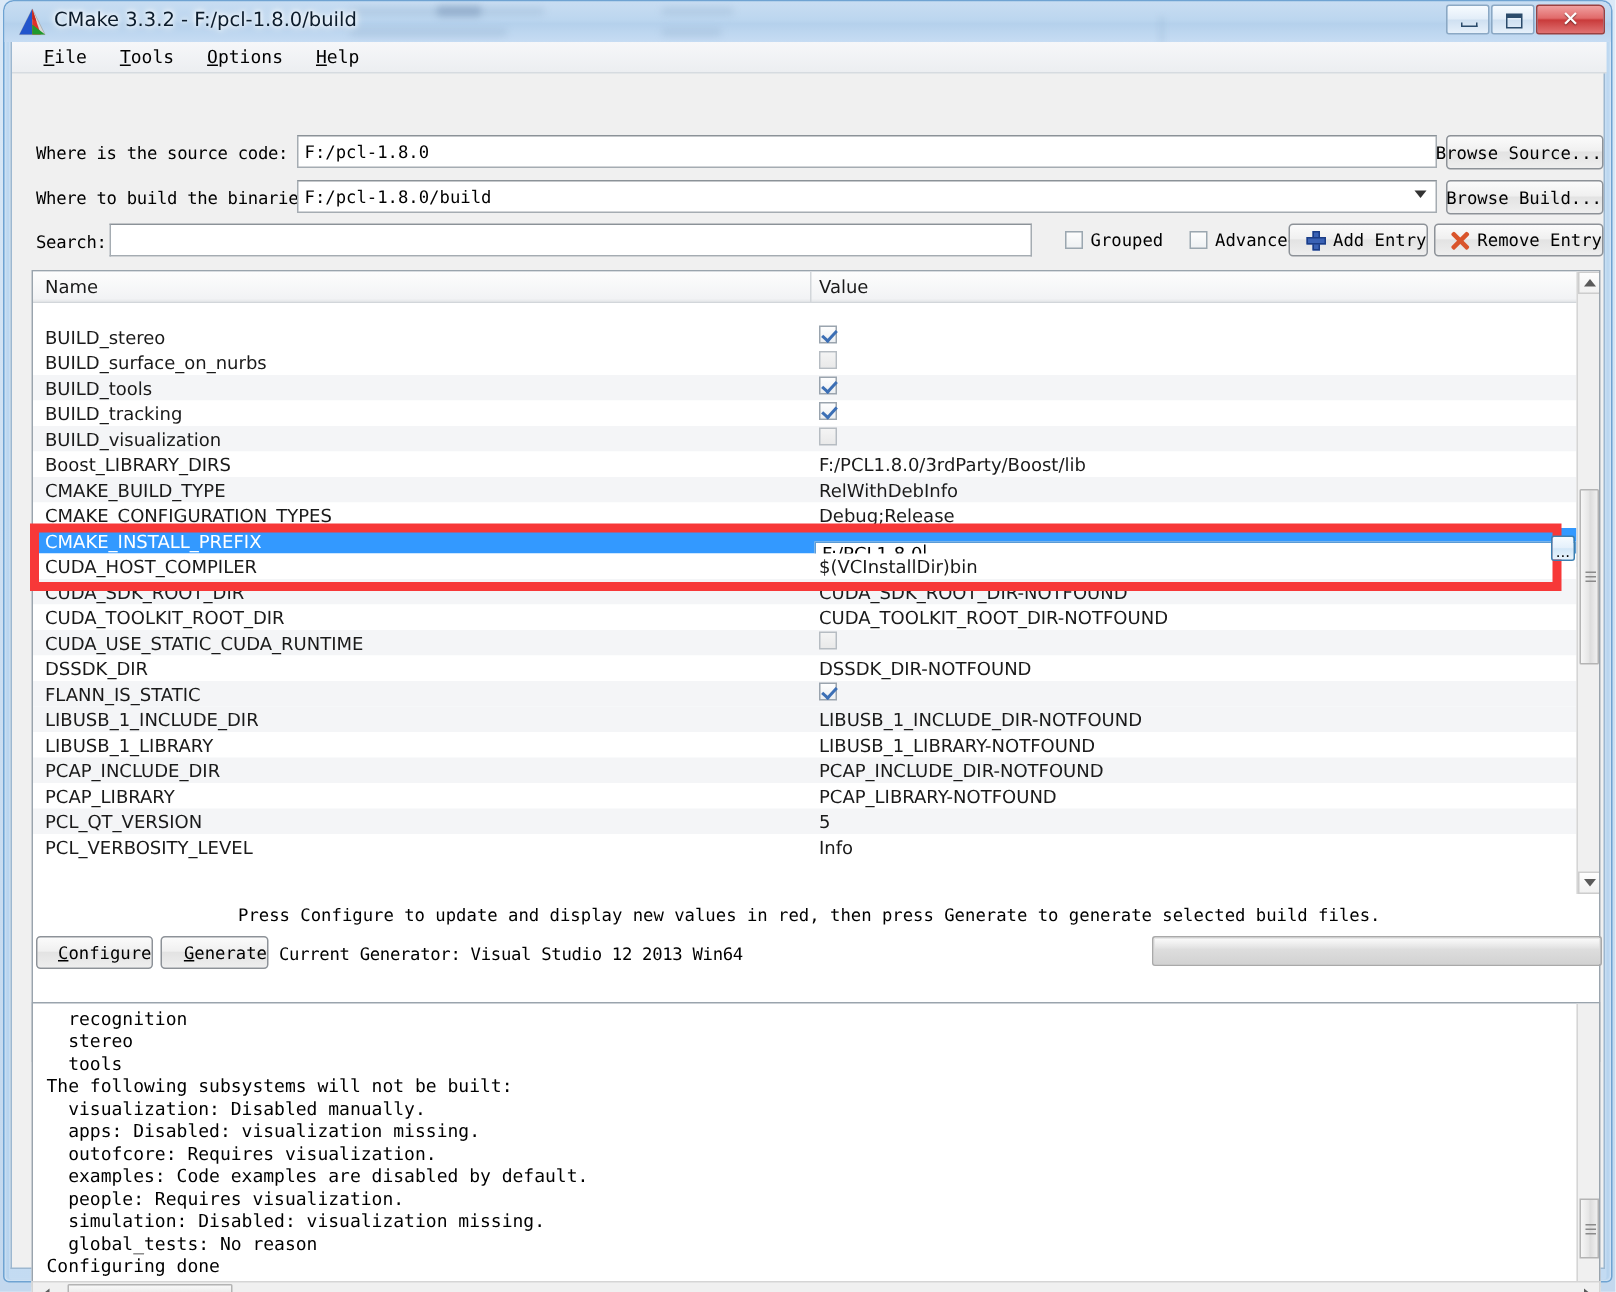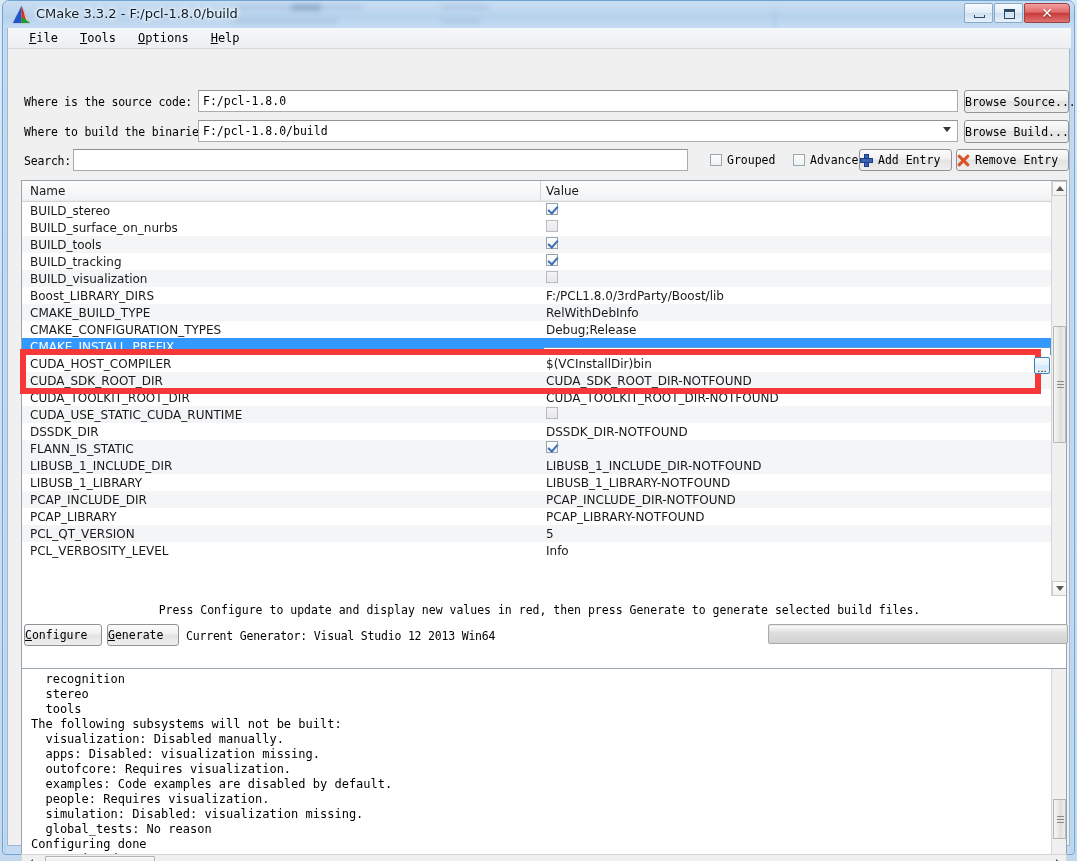--- a/index.html
+++ b/index.html
@@ -167,21 +167,21 @@
     border-top: 5px solid #333;
   }
 
   .pushbtn {
     position: absolute;
     border: 1px solid #8d9298;
     border-radius: 3px;
     background: linear-gradient(180deg,#fbfbfb 0%, #f0f0f0 45%, #e3e3e3 50%, #eeeeee 100%);
     font-family: "DejaVu Sans Mono", monospace;
     font-size: 11.5px; color: #000;
-    display: flex; align-items: center; justify-content: flex-start;
+    display: flex; align-items: center; justify-content: flex-end;
     cursor: default;
     white-space: nowrap;
   }
   #btn-browse-source { left: 956px; top: 62px; width: 105px; height: 23px; }
   #btn-browse-build  { left: 956px; top: 92px; width: 105px; height: 23px; }
   #btn-add-entry     { left: 851px; top: 121px; width: 93px;  height: 22px; }
   #btn-remove-entry  { left: 948px; top: 121px; width: 113px; height: 22px; }
 
   .chk-wrap {
     position: absolute;
@@ -242,21 +242,21 @@
     font-family: "DejaVu Sans", sans-serif;
     font-size: 12px; color: #1a1a1a;
   }
   #th-name  { left: 8px; }
   #th-value { left: 524px; }
   #th-divider {
     position: absolute; left: 518px; top: 0; width: 1px; height: 21px;
     background: #d2d6da;
   }
   #table-body {
-    position: absolute; left: 0; top: 21px;
+    position: absolute; left: 0; top: 35px;
     width: 1029px; height: 394px;
   }
   .trow {
     position: relative;
     height: 17px;
     display: flex;
     align-items: center;
     font-family: "DejaVu Sans", sans-serif;
     font-size: 12px;
     color: #1a1a1a;

